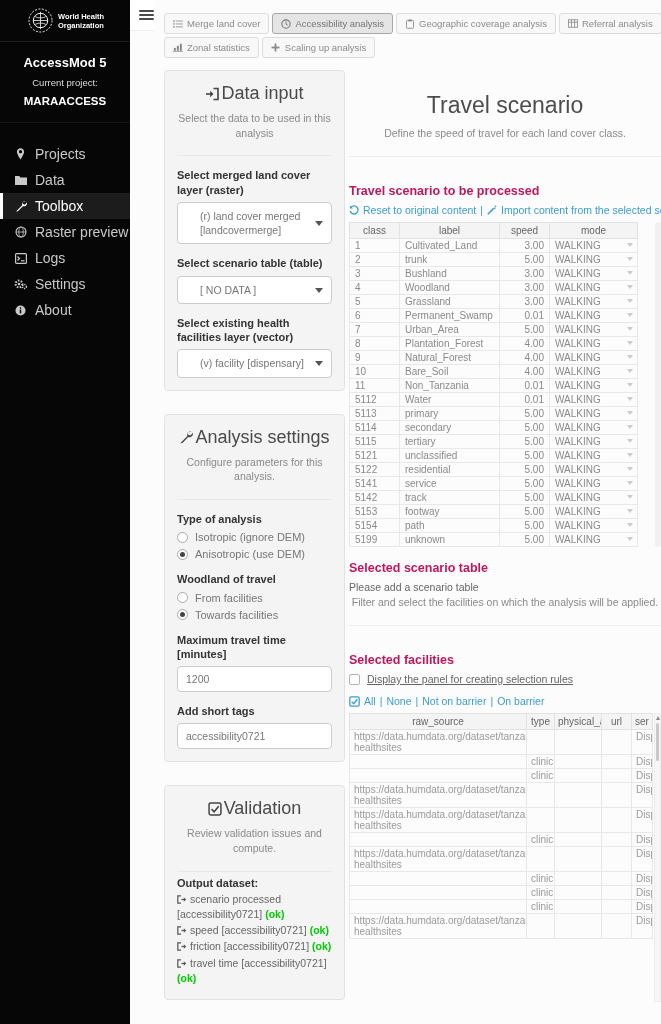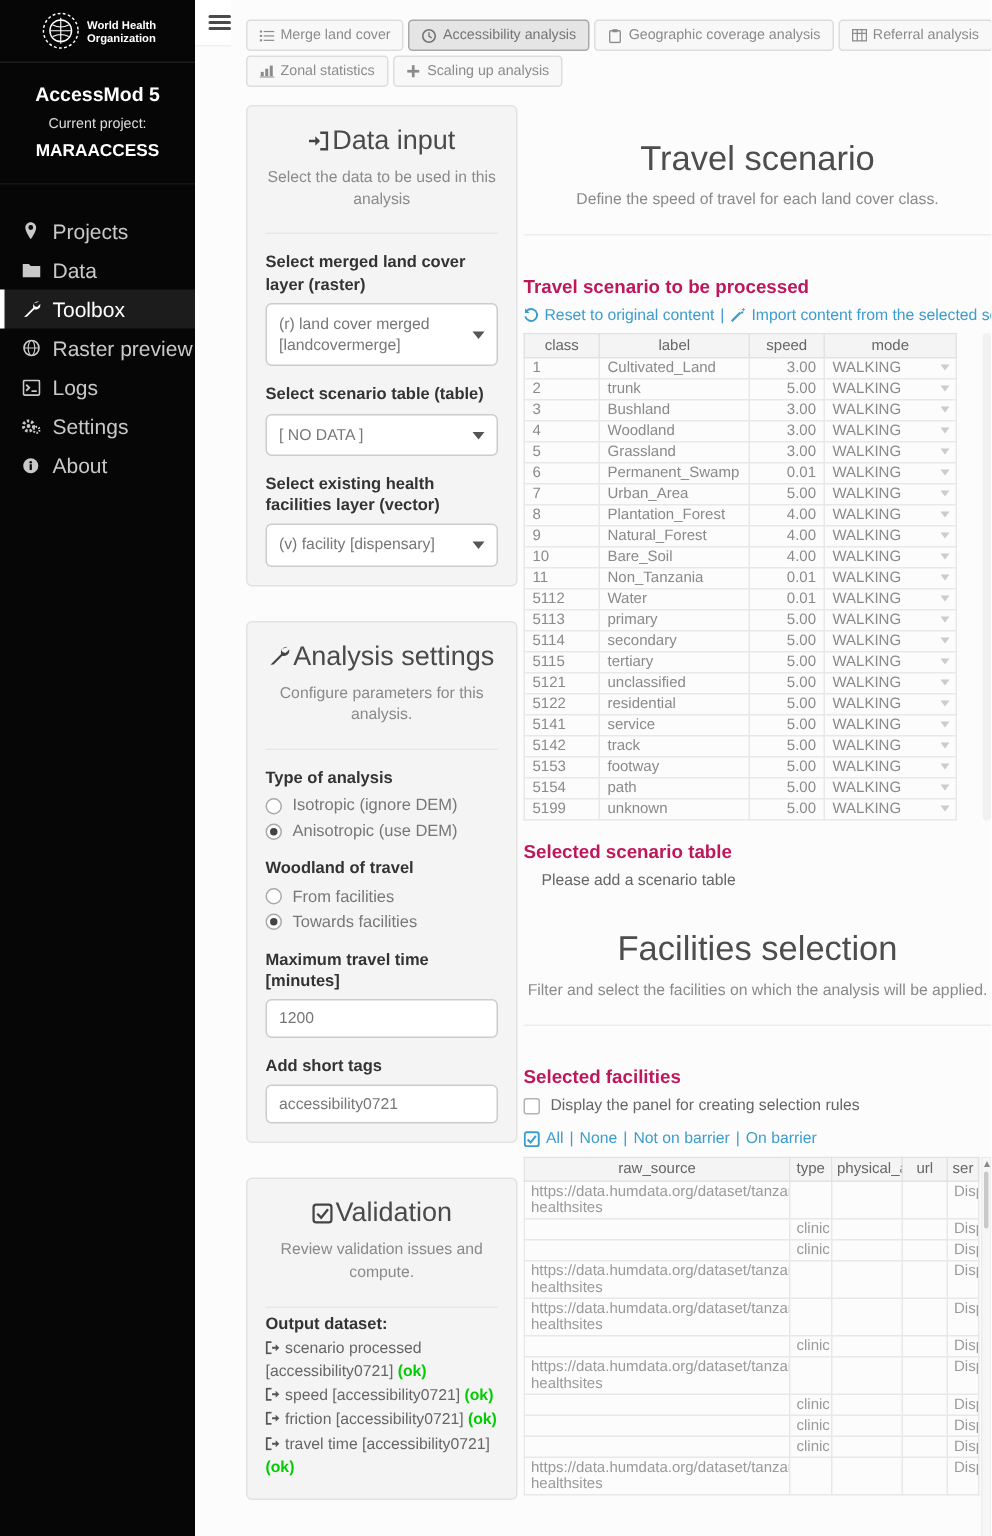--- a/index.html
+++ b/index.html
@@ -33,21 +33,21 @@
   .cols{display:flex;margin-top:12px;align-items:flex-start;}
   .left-col{width:181px;flex-shrink:0;margin-right:4px;}
   .right-col{flex:1;min-width:0;}
 
   
   .panel{background:#f4f4f4;border:1px solid #e2e2e2;border-radius:4px;padding:12px;margin-bottom:23px;}
   .panel-title{text-align:center;font-size:18px;color:#4a4a4a;font-weight:400;display:flex;align-items:center;justify-content:center;gap:2px;}
   .panel-sub{text-align:center;font-size:10.5px;color:#8a8a8a;margin-top:7px;line-height:1.4;}
   .panel hr{border:none;border-top:1px solid #e7e7e7;margin:15px 0 5px;}
   .f-label{font-size:11px;font-weight:bold;color:#333;margin:12px 0 5px;line-height:1.3;}
-  .selectbox{position:relative;background:#fff;border:1px solid #ccc;border-radius:4px;padding:6px 20px 6px 8px;font-size:10.5px;color:#777;line-height:1.35;cursor:pointer;}
+  .selectbox{position:relative;background:#fff;border:1px solid #ccc;border-radius:4px;padding:6px 20px 6px 22px;font-size:10.5px;color:#777;line-height:1.35;cursor:pointer;}
   .sel-caret{position:absolute;right:8px;top:50%;margin-top:-2px;width:0;height:0;border-left:4px solid transparent;border-right:4px solid transparent;border-top:5px solid #555;}
   .textinput{width:100%;box-sizing:border-box;background:#fff;border:1px solid #ccc;border-radius:4px;padding:6px 8px;font-size:10.5px;color:#777;font-family:inherit;}
   .radio-row{display:flex;align-items:center;gap:7px;margin:5px 0;font-size:11px;color:#777;}
   .radio{width:11px;height:11px;border:1px solid #a9a9a9;border-radius:50%;background:#fff;box-sizing:border-box;position:relative;flex-shrink:0;cursor:pointer;}
   .radio.checked::after{content:"";position:absolute;left:2px;top:2px;width:5px;height:5px;border-radius:50%;background:#444;}
   .out-head{font-size:11px;font-weight:bold;color:#333;margin:4px 0 3px;}
   .out-item{font-size:10.5px;color:#666;line-height:1.45;margin:1px 0;}
   .out-ic{display:inline-block;vertical-align:-1px;margin-right:3px;}
   .ok{color:#00cc00;font-weight:bold;}
 
@@ -62,23 +62,23 @@
 
   .tstable-wrap{position:relative;margin-top:6px;padding-right:23px;}
   .ts-track{position:absolute;right:0;top:0;bottom:0;width:6px;background:#f1f1f1;border-radius:3px;}
   table.dt{border-collapse:collapse;width:100%;table-layout:fixed;font-size:10px;}
   table.dt th{background:#f4f4f4;border:1px solid #e2e2e2;color:#666;font-weight:400;padding:2px 3px;line-height:11px;text-align:center;overflow:hidden;white-space:nowrap;}
   table.dt td{border:1px solid #e8e8e8;color:#8a8a8a;padding:1px 5px;line-height:11px;overflow:hidden;white-space:nowrap;vertical-align:top;}
   td.c-class{color:#a5a5a5;}
   td.c-speed{text-align:right;color:#777;}
   td.c-mode{position:relative;color:#777;}
   .cell-caret{position:absolute;right:4px;top:4px;width:0;height:0;border-left:3px solid transparent;border-right:3px solid transparent;border-top:4px solid #ccc;}
-  .empty-note{font-size:10.5px;color:#666;margin:3px 12px;}
-
-  .cbx-row{display:flex;align-items:center;gap:7px;font-size:10.5px;color:#666;margin:3px 0 10px;}
+  .empty-note{font-size:10.5px;color:#666;margin:3px 0;}
+
+  .cbx-row{display:flex;align-items:center;gap:7px;font-size:10.5px;color:#666;margin:3px 0 10px;text-decoration:underline;}
   .cbx{width:11px;height:11px;border:1px solid #b3b3b3;border-radius:2px;background:#fff;box-sizing:border-box;flex-shrink:0;cursor:pointer;}
 
   .fac-wrap{position:relative;margin-top:6px;height:289px;overflow:hidden;padding-right:8px;}
   table.fac td{white-space:normal;color:#9a9a9a;padding:1px 4px;}
   td.f-ser{white-space:nowrap;}
   .vsb{position:absolute;right:0;top:0;bottom:0;width:7px;background:#f6f6f6;border:1px solid #ededed;box-sizing:border-box;}
   .vsb .thumb{position:absolute;left:1px;right:1px;top:9px;height:38px;background:#c9c9c9;border-radius:2px;}
   .tri-up{position:absolute;top:2px;left:1px;width:0;height:0;border-left:2.5px solid transparent;border-right:2.5px solid transparent;border-bottom:4px solid #888;}
 
   svg{display:block;}
@@ -568,21 +568,20 @@
                     <td class="c-mode"><span>WALKING</span><i class="cell-caret"></i></td>
                   </tr>
                 </tbody>
             </table>
             <div class="ts-track"></div>
           </div>
 
           <h2 class="sub-title" style="margin-top:14px">Selected scenario table</h2>
           <div class="empty-note">Please add a scenario table</div>
 
-          <h1 class="sec-heading" style="margin-top:26px">Facilities selection</h1>
           <div class="sec-sub">Filter and select the facilities on which the analysis will be applied.</div>
           <div class="sec-divider"></div>
 
           <h2 class="sub-title">Selected facilities</h2>
           <div class="cbx-row">
             <span class="cbx"></span>
             <span>Display the panel for creating selection rules</span>
           </div>
           <div class="links-row">
             <span>

